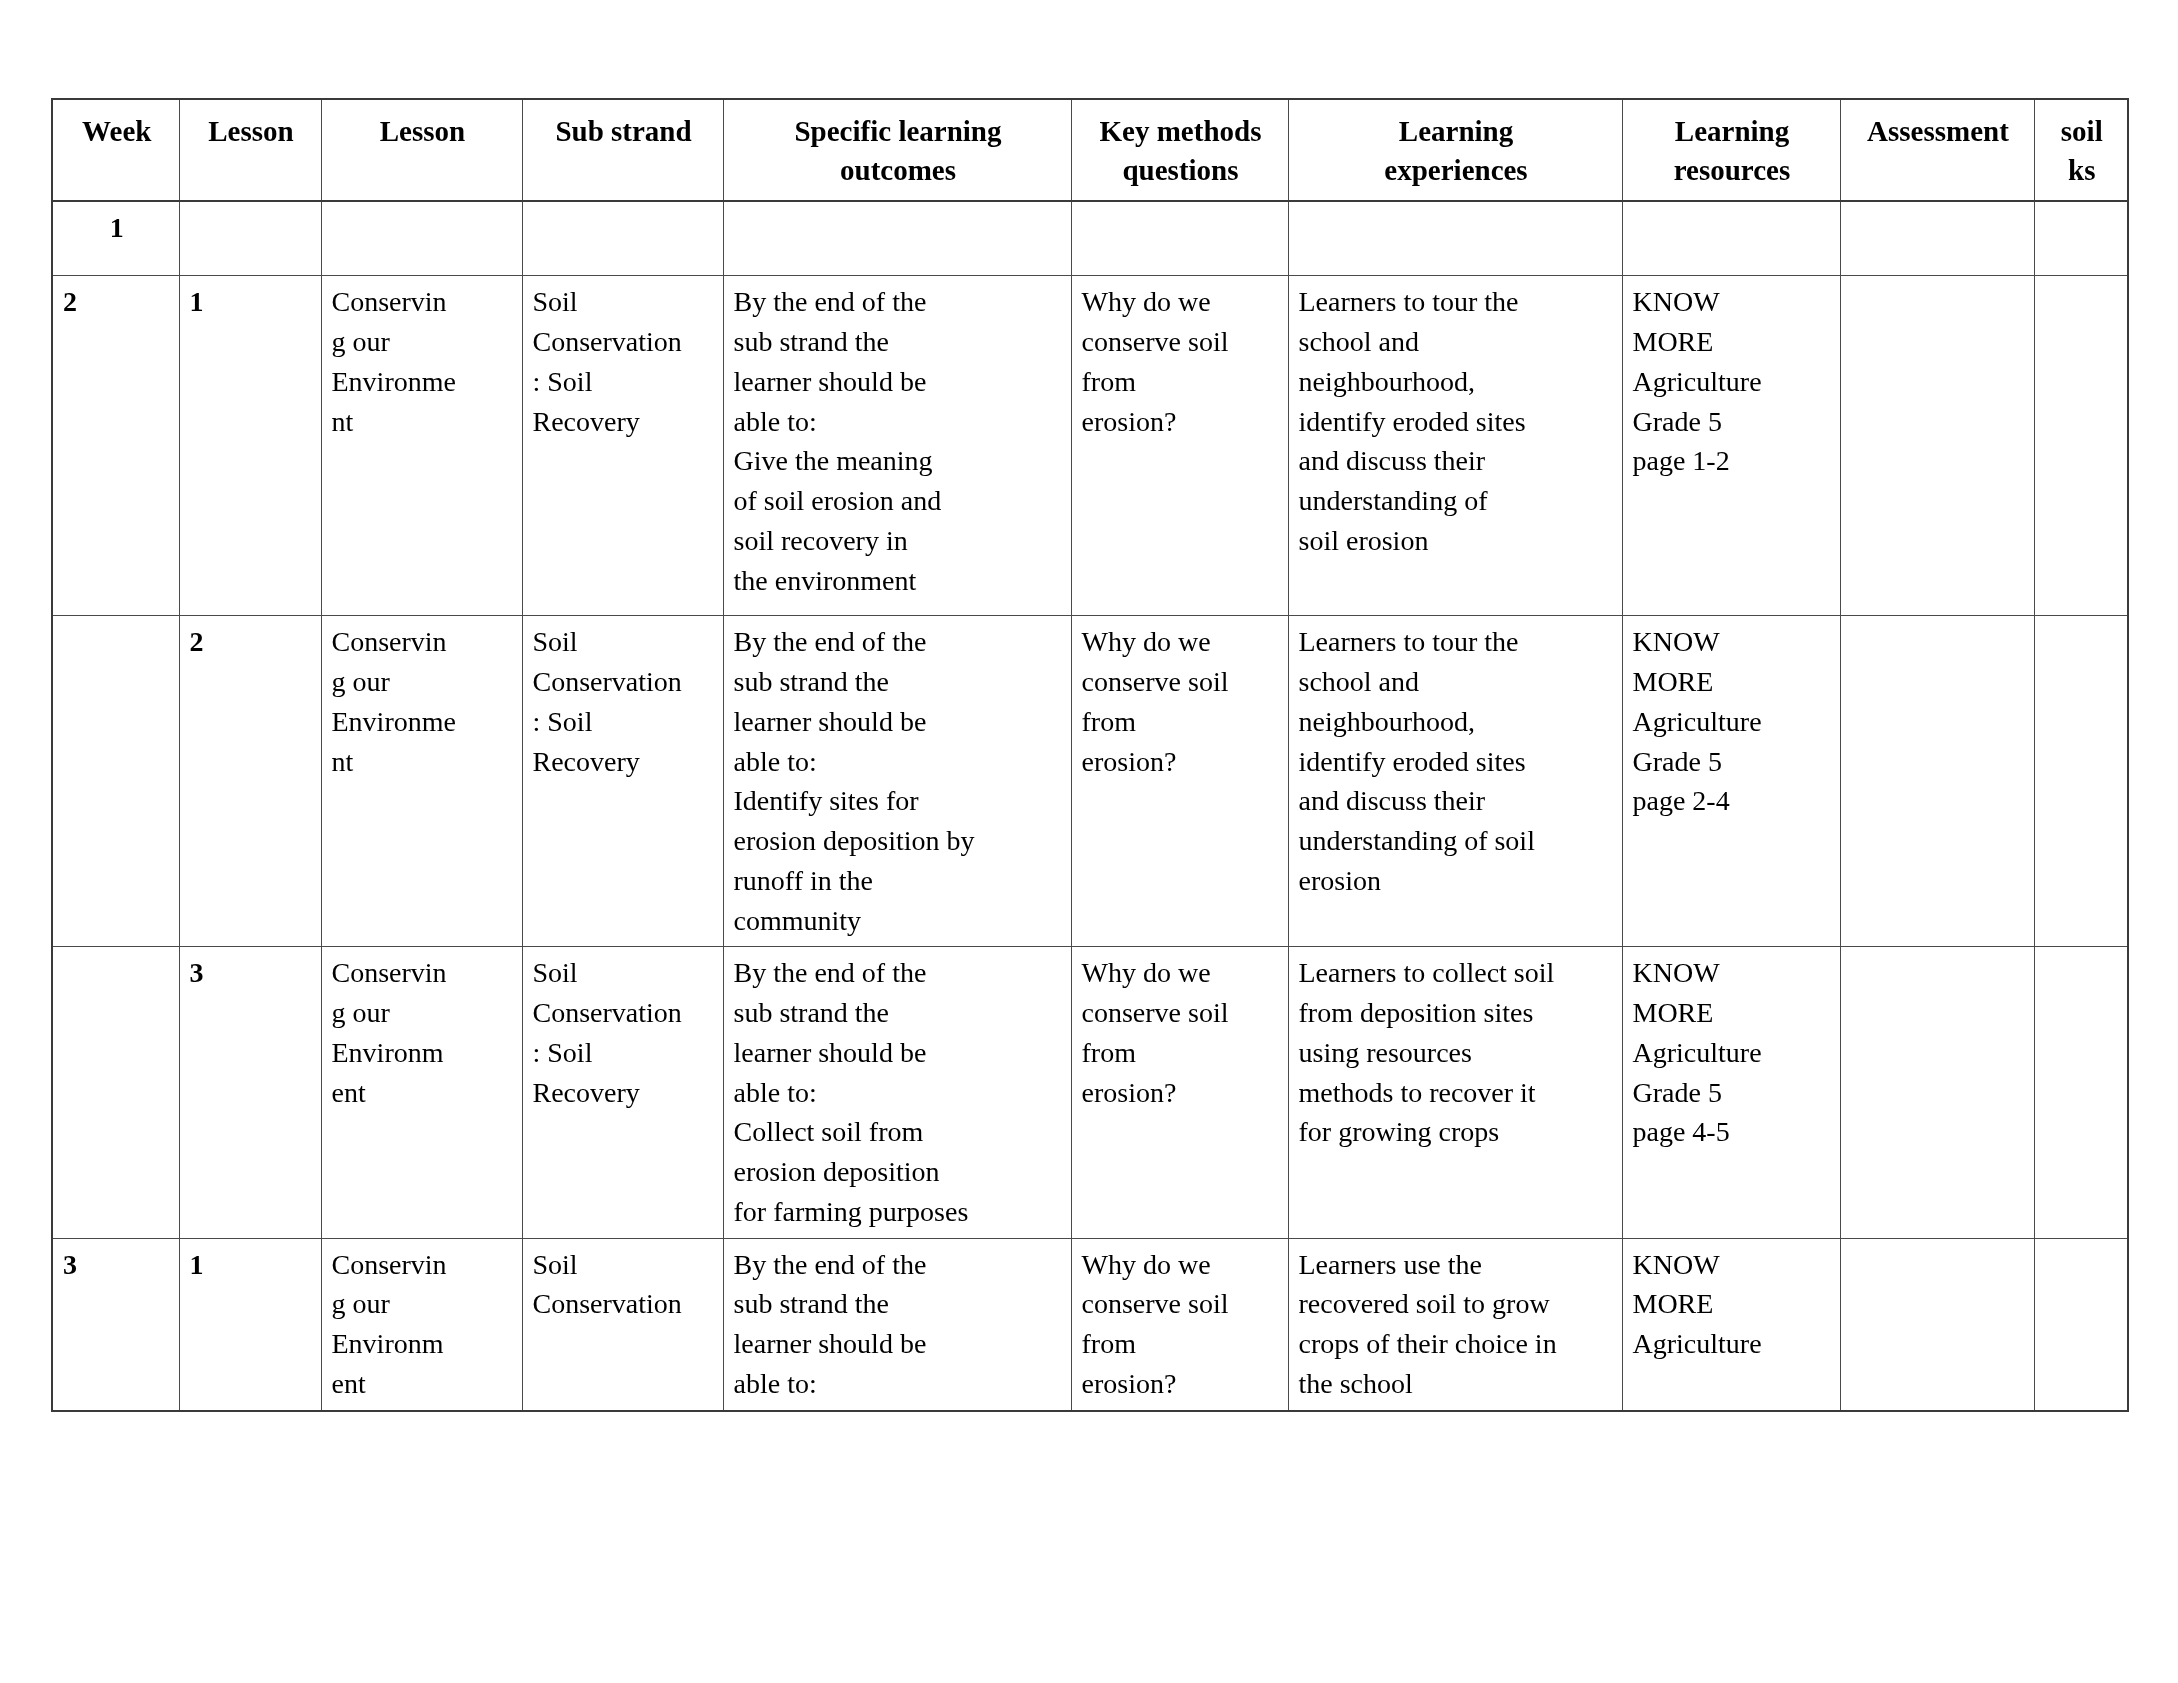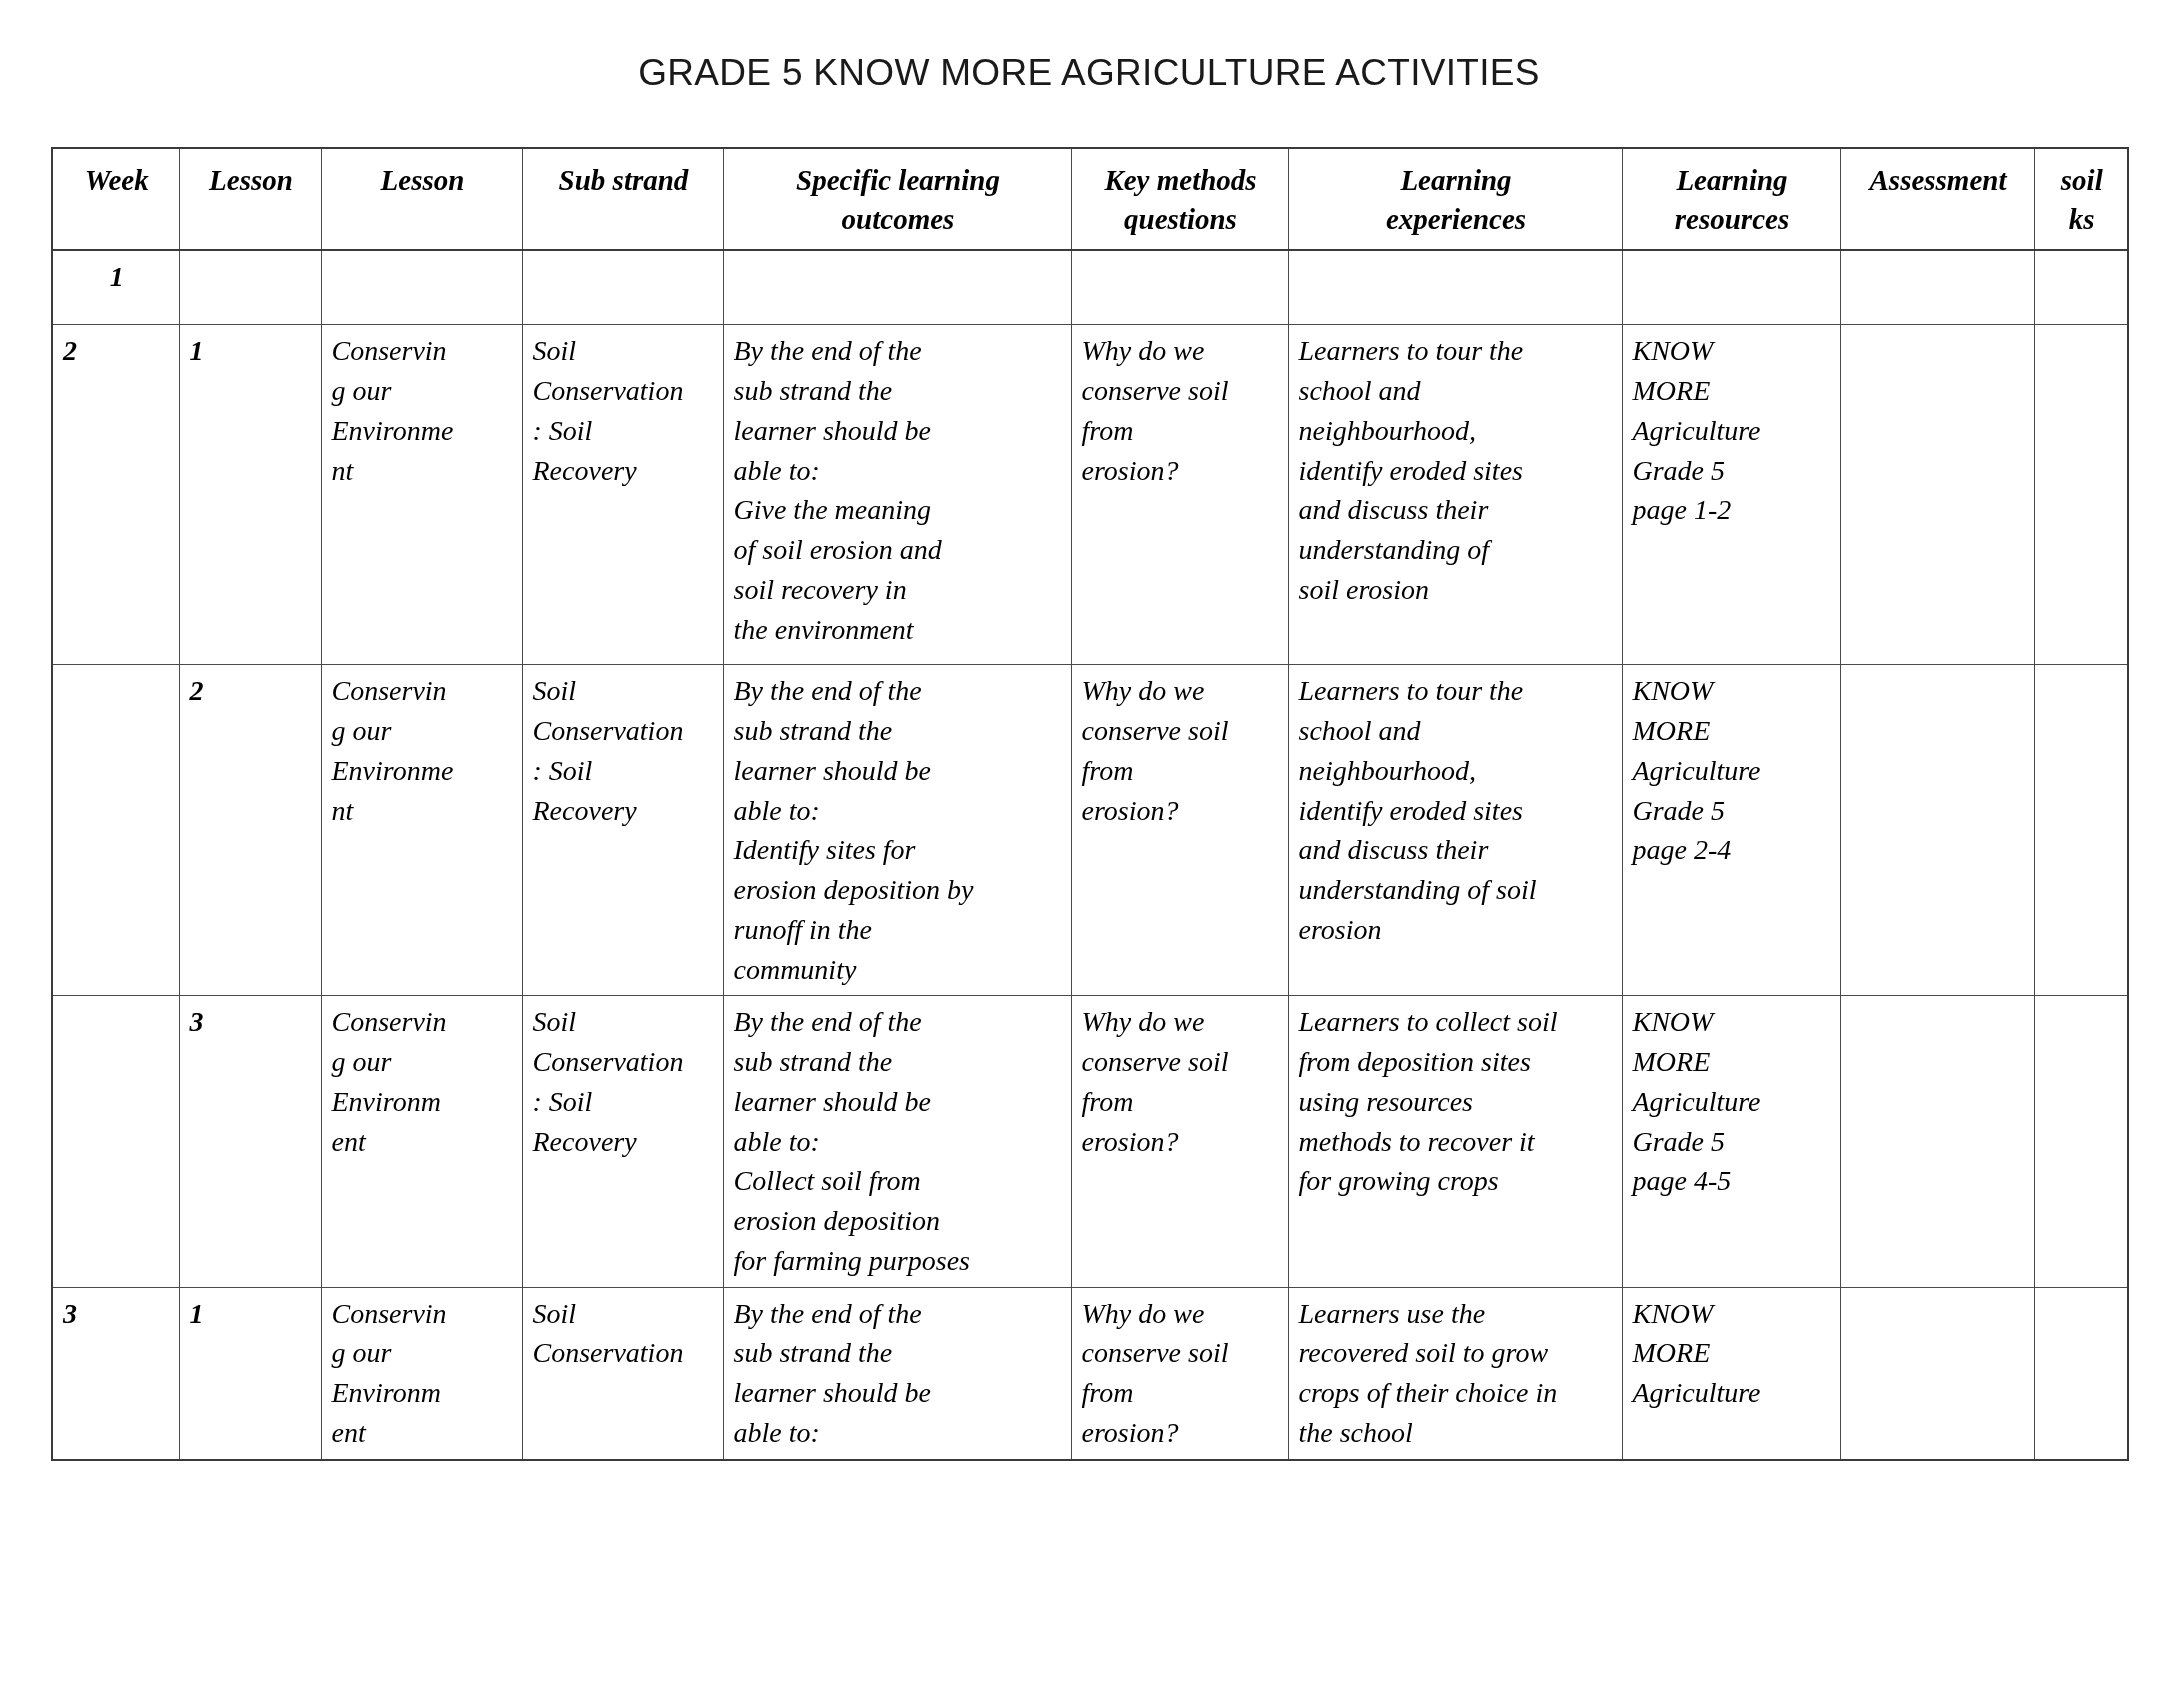--- a/index.html
+++ b/index.html
@@ -43,21 +43,20 @@
     table-layout: fixed;
     border: 2px solid #3a3a3a;
   }
   table.schemes th,
   table.schemes td {
     border: 1px solid #4a4a4a;
     vertical-align: top;
     padding: 6px 8px 6px 10px;
     font-size: 28px;
     line-height: 1.42;
-    font-style: italic;
   }
   table.schemes thead th {
     text-align: center;
     font-weight: bold;
     vertical-align: top;
     padding-top: 12px;
     padding-bottom: 10px;
     font-size: 29px;
     line-height: 1.35;
   }
@@ -93,21 +92,20 @@
   tr.r2 td { height: 287px; }
   tr.r3 td { height: 248px; }
   tr.r4 td { height: 117px; }
 </style>
 </head>
 <body>
 
 <div class="page">
 
   <div class="doc-title">
-    <span class="line">GRADE 5 KNOW MORE AGRICULTURE ACTIVITIES</span>
   </div>
 
   <div class="table-wrap">
     <table class="schemes">
       <colgroup>
         <col class="c-week">
           <col class="c-lesson">
           <col class="c-strand">
           <col class="c-sub">
         <col class="c-slo">

